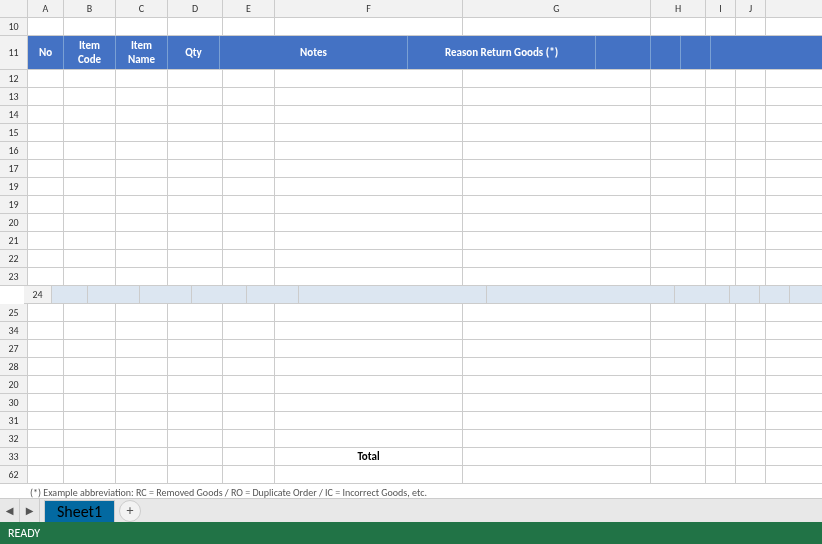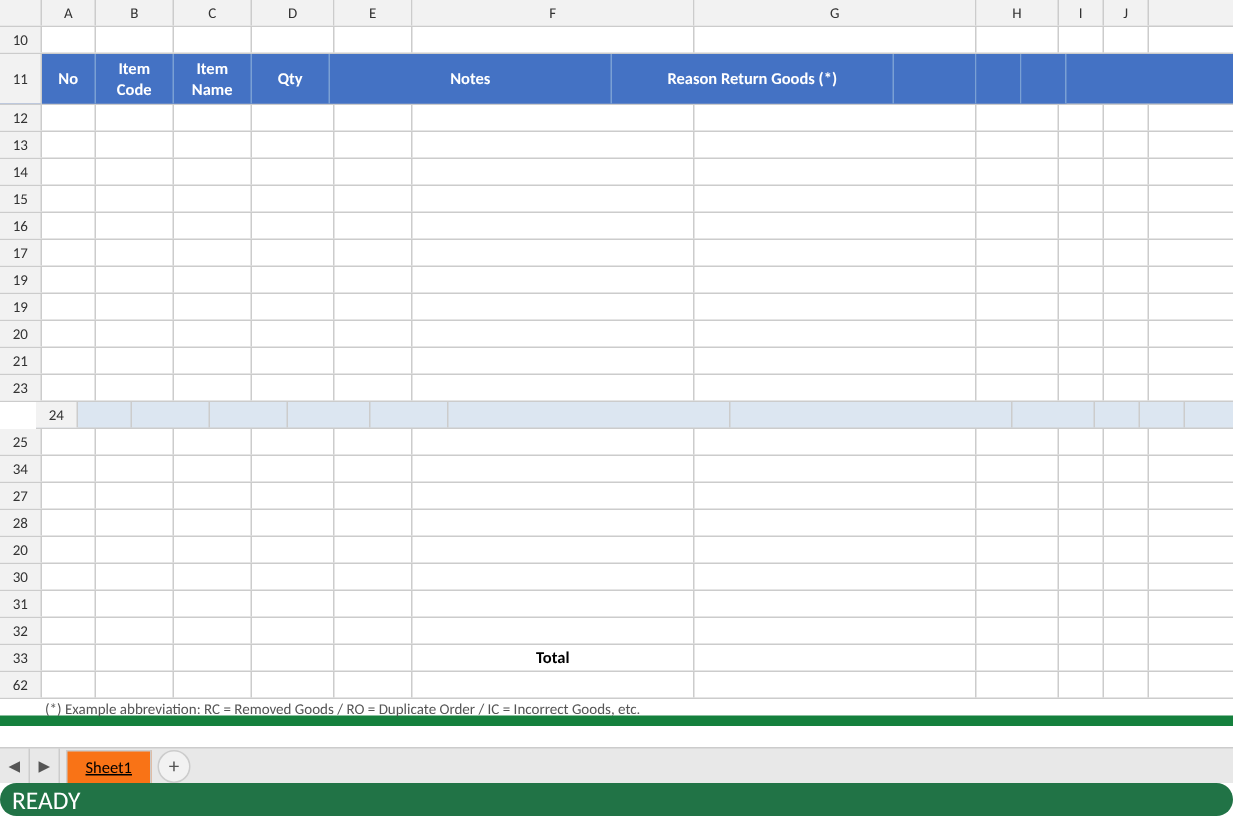--- a/index.html
+++ b/index.html
@@ -112,31 +112,30 @@
       height: 24px;
       display: flex;
       align-items: center;
       justify-content: center;
       color: #555;
       cursor: pointer;
       font-size: 10px;
       border-right: 1px solid #ccc;
     }
     .tab-sheet {
-      background: #f97316;
+      background: #0369a1;
       border: 1px solid #ccc;
       border-bottom: none;
       padding: 2px 12px;
-      font-size: 11px;
+      font-size: 16px;
       margin-left: 4px;
       height: 22px;
       display: flex;
       align-items: center;
       cursor: pointer;
-      text-decoration: underline;
     }
     .tab-add {
       width: 22px;
       height: 22px;
       border: 1px solid #ccc;
       border-radius: 50%;
       margin-left: 4px;
       display: flex;
       align-items: center;
       justify-content: center;
@@ -148,35 +147,35 @@
 
     
     .status-bar {
       position: absolute;
       bottom: 0;
       left: 0;
       width: 100%;
       height: 22px;
       background: #217346;
       color: #fff;
-      font-size: 17px;
+      font-size: 12px;
       display: flex;
       align-items: center;
       padding-left: 8px;
-      border-radius: 11px;
     }
 
     
     .footnote-row {
       height: 18px;
       display: flex;
+      align-items: center;
       font-size: 10px;
       color: #555;
       padding-left: 30px;
-      border-bottom: 7px solid #15803d;
+      border-bottom: 2px solid #15803d;
     }
 
     
     .row-10 { height: 18px; }
   </style>
 </head>
 <body>
 
 <div style="position:relative; width:822px; height:544px; overflow:hidden;">
 
@@ -349,20 +348,33 @@
         <div class="cell col-c"></div>
         <div class="cell col-d"></div>
         <div class="cell col-e"></div>
         <div class="cell col-f"></div>
         <div class="cell col-g"></div>
         <div class="cell col-h"></div>
         <div class="cell col-i"></div>
         <div class="cell col-j"></div>
     </div>
     <div class="sheet-row">
+      <div class="row-num">22</div>
+      <div class="cell col-a"></div>
+        <div class="cell col-b"></div>
+        <div class="cell col-c"></div>
+        <div class="cell col-d"></div>
+        <div class="cell col-e"></div>
+        <div class="cell col-f"></div>
+        <div class="cell col-g"></div>
+        <div class="cell col-h"></div>
+        <div class="cell col-i"></div>
+        <div class="cell col-j"></div>
+    </div>
+    <div class="sheet-row">
       <div class="row-num">23</div>
       <div class="cell col-a"></div>
         <div class="cell col-b"></div>
         <div class="cell col-c"></div>
         <div class="cell col-d"></div>
         <div class="cell col-e"></div>
         <div class="cell col-f"></div>
         <div class="cell col-g"></div>
         <div class="cell col-h"></div>
         <div class="cell col-i"></div>

